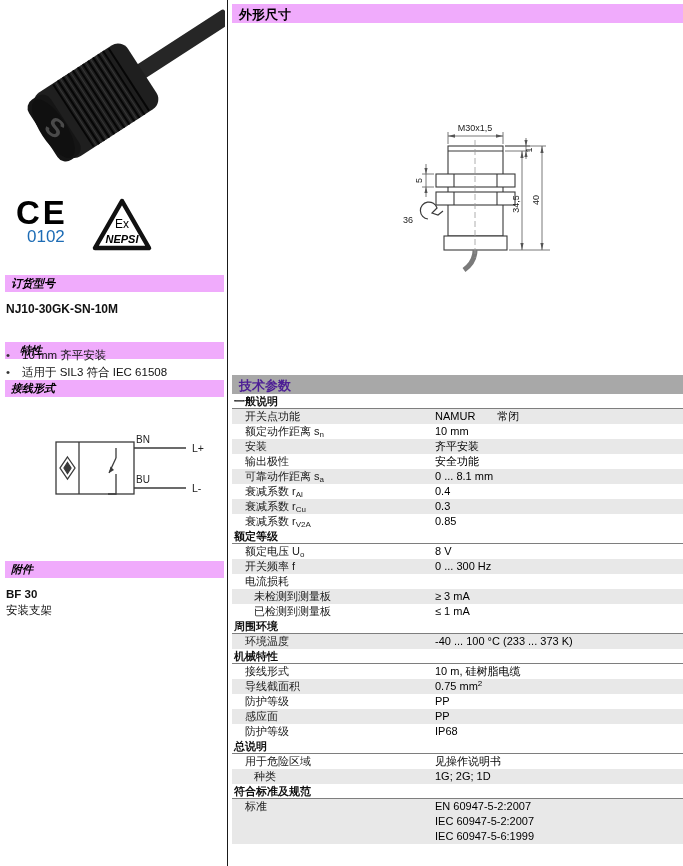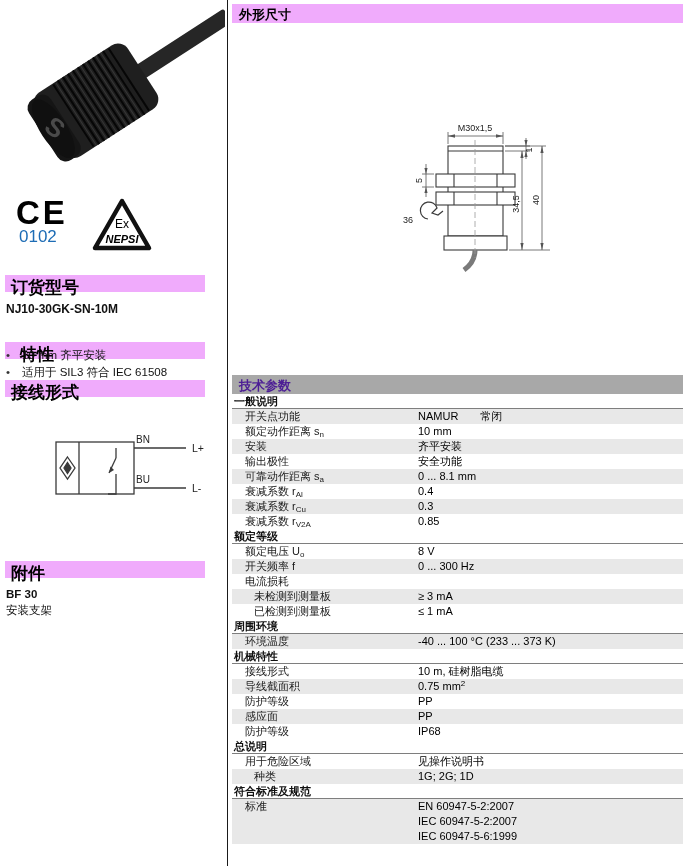--- a/index.html
+++ b/index.html
@@ -1,40 +1,40 @@
 <!DOCTYPE html>
 <html><head>
 <meta charset="utf-8">
 <style>
   html,body{margin:0;padding:0;background:#fff;}
   .page{position:relative;width:683px;height:866px;background:#ffffff;overflow:hidden;
         font-family:"Liberation Sans","DejaVu Sans",sans-serif;color:#111;}
   .divider{position:absolute;left:227px;top:0;width:1px;height:866px;background:#1a1a1a;}
   .hbar{position:absolute;background:#f0abfc;color:#000;font-weight:bold;box-sizing:border-box;}
-  .hbar-left{left:5px;width:200px;height:17px;font-size:17px;padding:1px 0 0 6px;}
+  .hbar-left{left:5px;width:219px;height:17px;font-size:11px;padding:1px 0 0 6px;font-style:italic;}
   .hbar-right{left:232px;width:451px;height:19px;font-size:13px;padding:2px 0 0 7px;}
   .photo-box{position:absolute;left:2px;top:2px;width:223px;height:192px;}
   .ce-block{position:absolute;left:16px;top:198px;width:70px;}
   .ce-mark{font-size:33px;font-weight:bold;letter-spacing:3px;line-height:30px;color:#000;}
-  .ce-number{font-size:17px;line-height:18px;margin-left:3px;}
+  .ce-number{font-size:17px;line-height:18px;margin-left:11px;}
   .nepsi{position:absolute;left:90px;top:196px;}
   .model-text{position:absolute;left:6px;top:302px;font-size:12px;font-weight:bold;}
   .features{position:absolute;left:6px;top:347px;font-size:11.5px;line-height:17px;}
   .feature-item{display:flex;}
   .bullet{width:16px;color:#333;}
   .wiring{position:absolute;left:48px;top:430px;}
   .accessory-model{position:absolute;left:6px;top:588px;font-size:11.5px;font-weight:bold;}
   .accessory-desc{position:absolute;left:6px;top:603px;font-size:11.5px;}
   .dim-drawing{position:absolute;left:378px;top:116px;}
   .spec-table{position:absolute;left:232px;top:375px;width:451px;font-size:11px;}
   .spec-bar{background:#a8a8a8;color:#4c1d95;font-weight:bold;font-size:13px;height:19px;
             padding:2px 0 0 7px;box-sizing:border-box;}
   .spec-section-title{font-weight:bold;font-size:11px;padding:1px 0 1px 2px;
                       border-bottom:1px solid #7e7e7e;line-height:12px;}
-  .spec-row{display:flex;min-height:15px;line-height:15px;}
+  .spec-row{display:flex;min-height:15px;line-height:15px;gap:17px;}
   .spec-row.shaded{background:#e8e8e8;}
   .spec-label{width:186px;padding-left:13px;box-sizing:border-box;color:#1a1a1a;}
   .spec-row.indent .spec-label{padding-left:22px;}
   .spec-value{flex:1;color:#000;}
   .spec-value .v2{margin-left:22px;}
   .spec-label sub{font-size:8px;line-height:1;vertical-align:-2px;}
   .spec-value sup{font-size:8px;line-height:1;vertical-align:4px;}
   .std-line{line-height:15px;}
   svg text{font-family:"Liberation Sans","DejaVu Sans",sans-serif;}
 </style>

